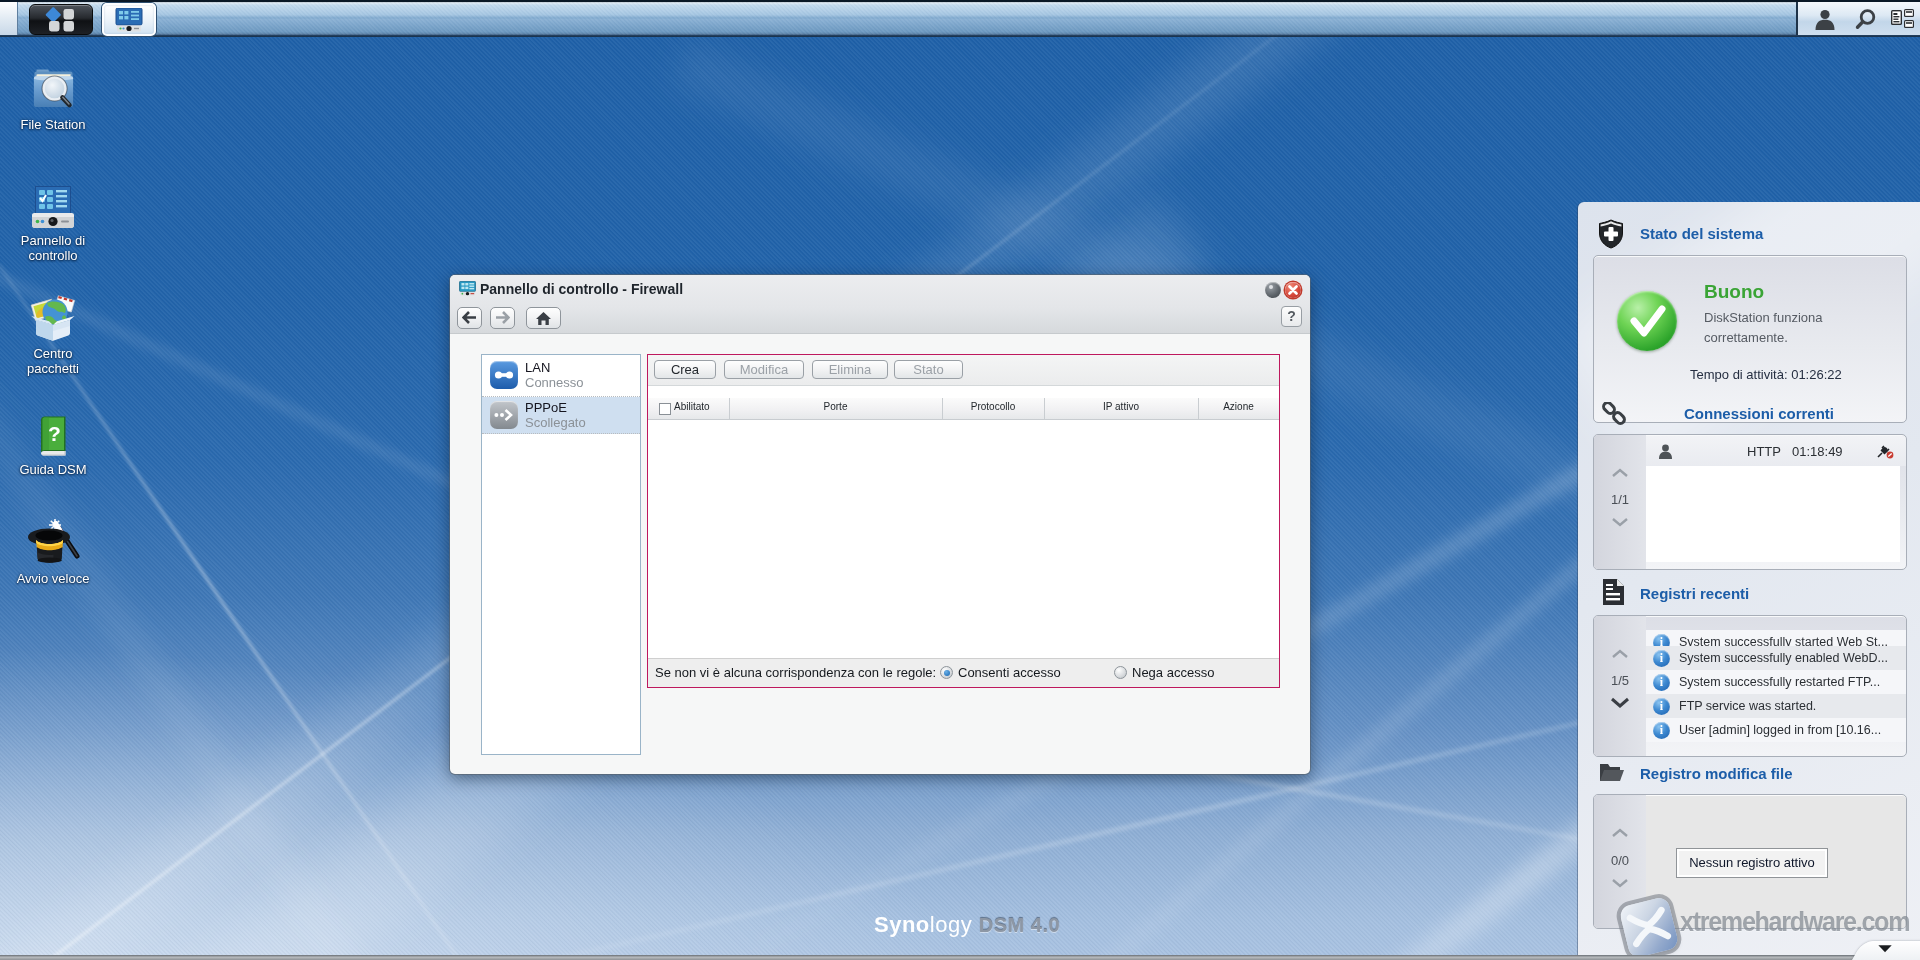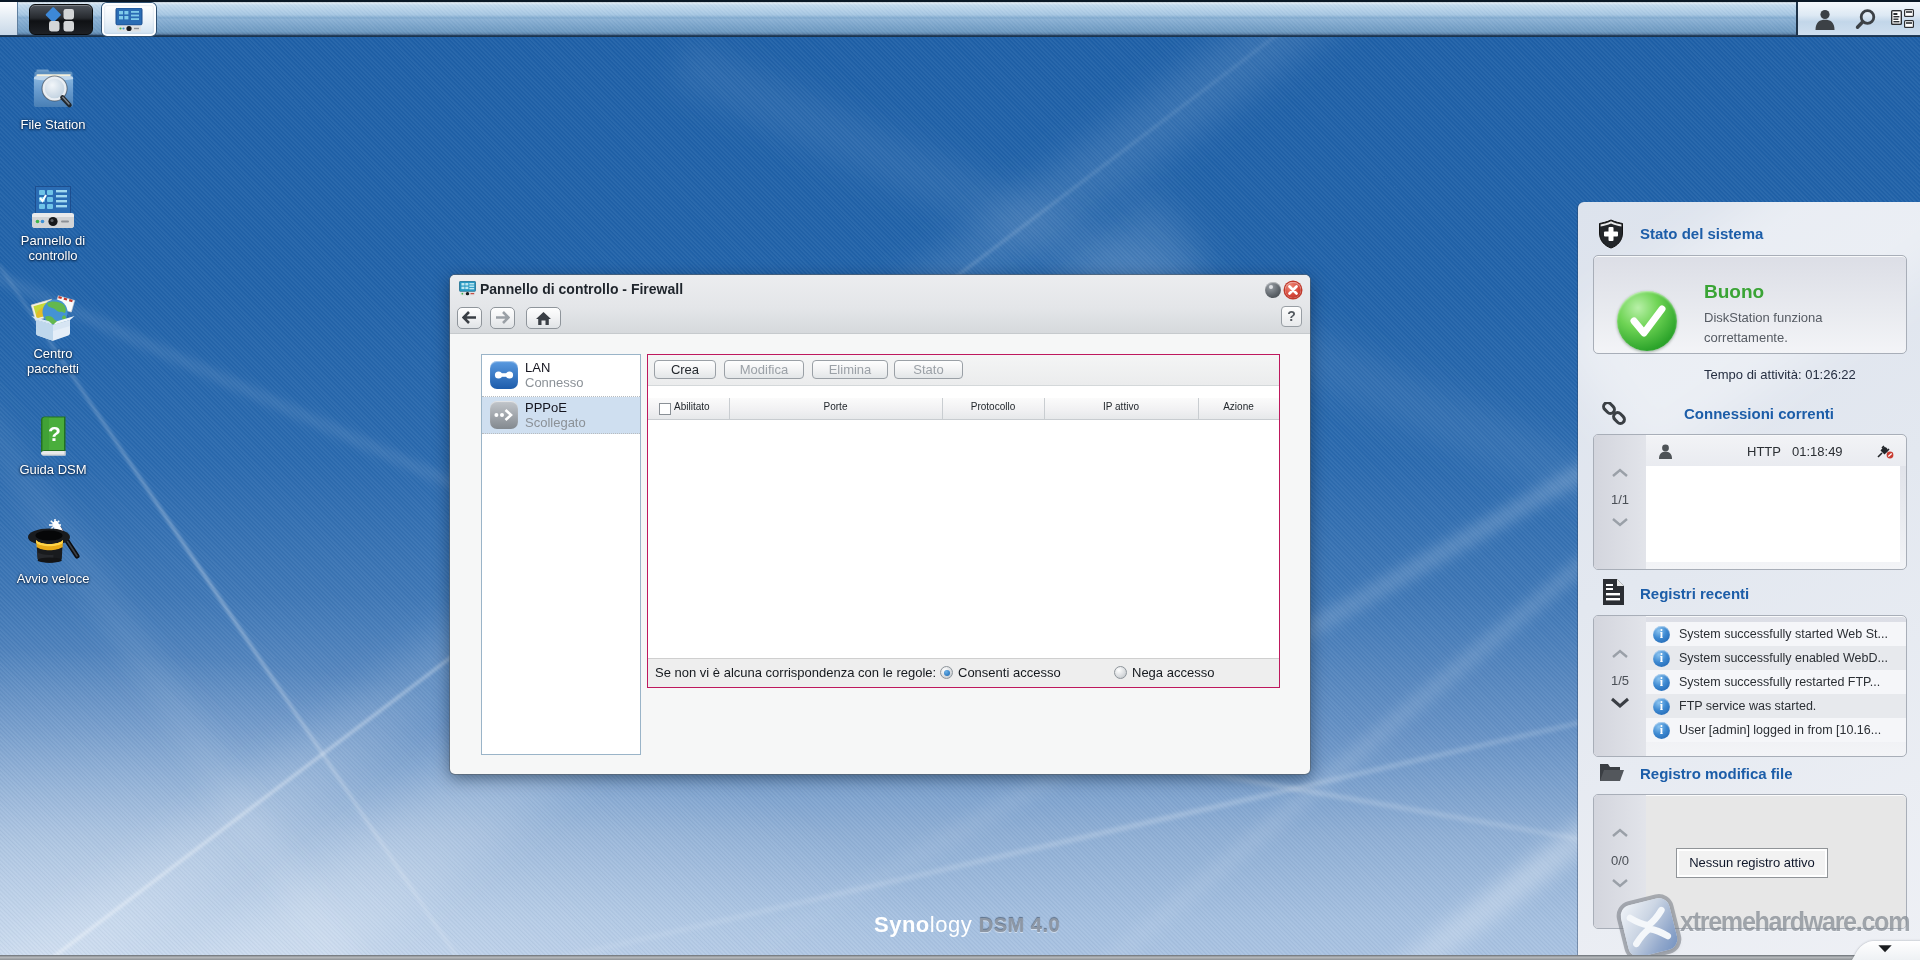--- a/index.html
+++ b/index.html
@@ -365,28 +365,28 @@
   <div id="widgets">
     <div style="position:absolute;left:-40px;top:-80px;width:700px;height:160px;background:rgba(255,255,255,0.35);transform:rotate(-35deg);filter:blur(22px);"></div>
 
     <svg style="position:absolute;left:20px;top:17px;" width="26" height="30" viewBox="0 0 26 30">
       <path d="M13 1 C9 3 4 4 1.5 4.5 L1.5 14 C1.5 22 7 27 13 29 C19 27 24.5 22 24.5 14 L24.5 4.5 C22 4 17 3 13 1 Z" fill="#23262a" stroke="#111" stroke-width="1"></path>
       <path d="M13 2.2 C9.5 4 5 5 2.6 5.5 L2.6 7.5 C6 7 10 6 13 4.6 C16 6 20 7 23.4 7.5 L23.4 5.5 C21 5 16.5 4 13 2.2 Z" fill="#e8e9ea"></path>
       <rect x="10.5" y="8" width="5" height="14" rx="1" fill="#fff"></rect>
       <rect x="6" y="12.5" width="14" height="5" rx="1" fill="#fff"></rect>
     </svg>
     <div class="wsec" style="top:23px;">Stato del sistema</div>
-    <div class="wcard" style="top:53px;height:99px;">
+    <div class="wcard" style="top:53px;height:168px;">
       <div style="position:absolute;left:23px;top:35px;width:60px;height:60px;border-radius:50%;background:radial-gradient(circle at 35% 28%,#b8f0a8 0%,#6fd455 35%,#2ba32a 75%,#1d8c20 100%);box-shadow:0 1px 3px rgba(20,60,20,0.4), inset 0 1px 2px rgba(255,255,255,0.6);"></div>
       <svg style="position:absolute;left:23px;top:35px;" width="60" height="60" viewBox="0 0 60 60">
           <path d="M17 30 L27 42 L45 18" fill="none" stroke="#fff" stroke-width="7" stroke-linecap="round" stroke-linejoin="round"></path>
         </svg>
       <div style="position:absolute;left:110px;top:25px;font-size:19px;font-weight:bold;color:#3aa435;">Buono</div>
       <div style="position:absolute;left:110px;top:52px;font-size:13px;color:#565b63;line-height:20px;">DiskStation funziona<br>correttamente.</div>
-      <div style="position:absolute;left:110px;top:111px;font-size:13px;color:#252e41;">Tempo di attività: 01:26:22</div>
+      <div style="position:absolute;left:96px;top:111px;font-size:13px;color:#252e41;">Tempo di attività: 01:26:22</div>
     </div>
 
     <svg style="position:absolute;left:23px;top:200px;" width="26" height="26" viewBox="0 0 26 26">
       <rect x="2" y="2" width="12" height="8" rx="4" fill="none" stroke="#3a3f44" stroke-width="3" transform="rotate(45 8 6)"></rect>
       <rect x="12" y="12" width="12" height="8" rx="4" fill="none" stroke="#3a3f44" stroke-width="3" transform="rotate(45 18 16)"></rect>
     </svg>
     <div class="wsec" style="top:203px;margin-left:44px;">Connessioni correnti</div>
     <div class="wcard" style="top:232px;height:136px;">
       <div class="gutter"></div>
       <div style="position:absolute;left:52px;top:1px;width:260px;height:30px;background:linear-gradient(to bottom,#f2f3f6,#e9ebf0);border-radius:0 4px 0 0;">
@@ -419,21 +419,21 @@
       <path d="M16 2 L16 9 L23 9 Z" fill="#e8e9ea"></path>
       <rect x="5" y="7" width="7" height="2" fill="#fff"></rect>
         <rect x="5" y="11" width="7" height="2" fill="#fff"></rect>
       <rect x="5" y="16" width="14" height="2.4" fill="#fff"></rect>
         <rect x="5" y="21" width="14" height="2.4" fill="#fff"></rect>
     </svg>
     <div class="wsec" style="top:383px;">Registri recenti</div>
     <div class="wcard" style="top:413px;height:142px;">
       <div class="gutter"></div>
       <div id="logrows" style="position:absolute;left:52px;top:6px;width:260px;height:119px;font-size:12.5px;color:#2b2f34;">
-        <div class="lrow" style="top:0;background:#f5f6f9;">
+        <div class="lrow" style="top:8px;background:#f5f6f9;">
             <span class="info"></span>
             <span class="lt">System successfully started Web St...</span>
           </div>
         <div class="lrow" style="top:24px;background:#e7e9ed;">
             <span class="info"></span>
             <span class="lt">System successfully enabled WebD...</span>
           </div>
         <div class="lrow" style="top:48px;background:#f5f6f9;">
             <span class="info"></span>
             <span class="lt">System successfully restarted FTP...</span>

